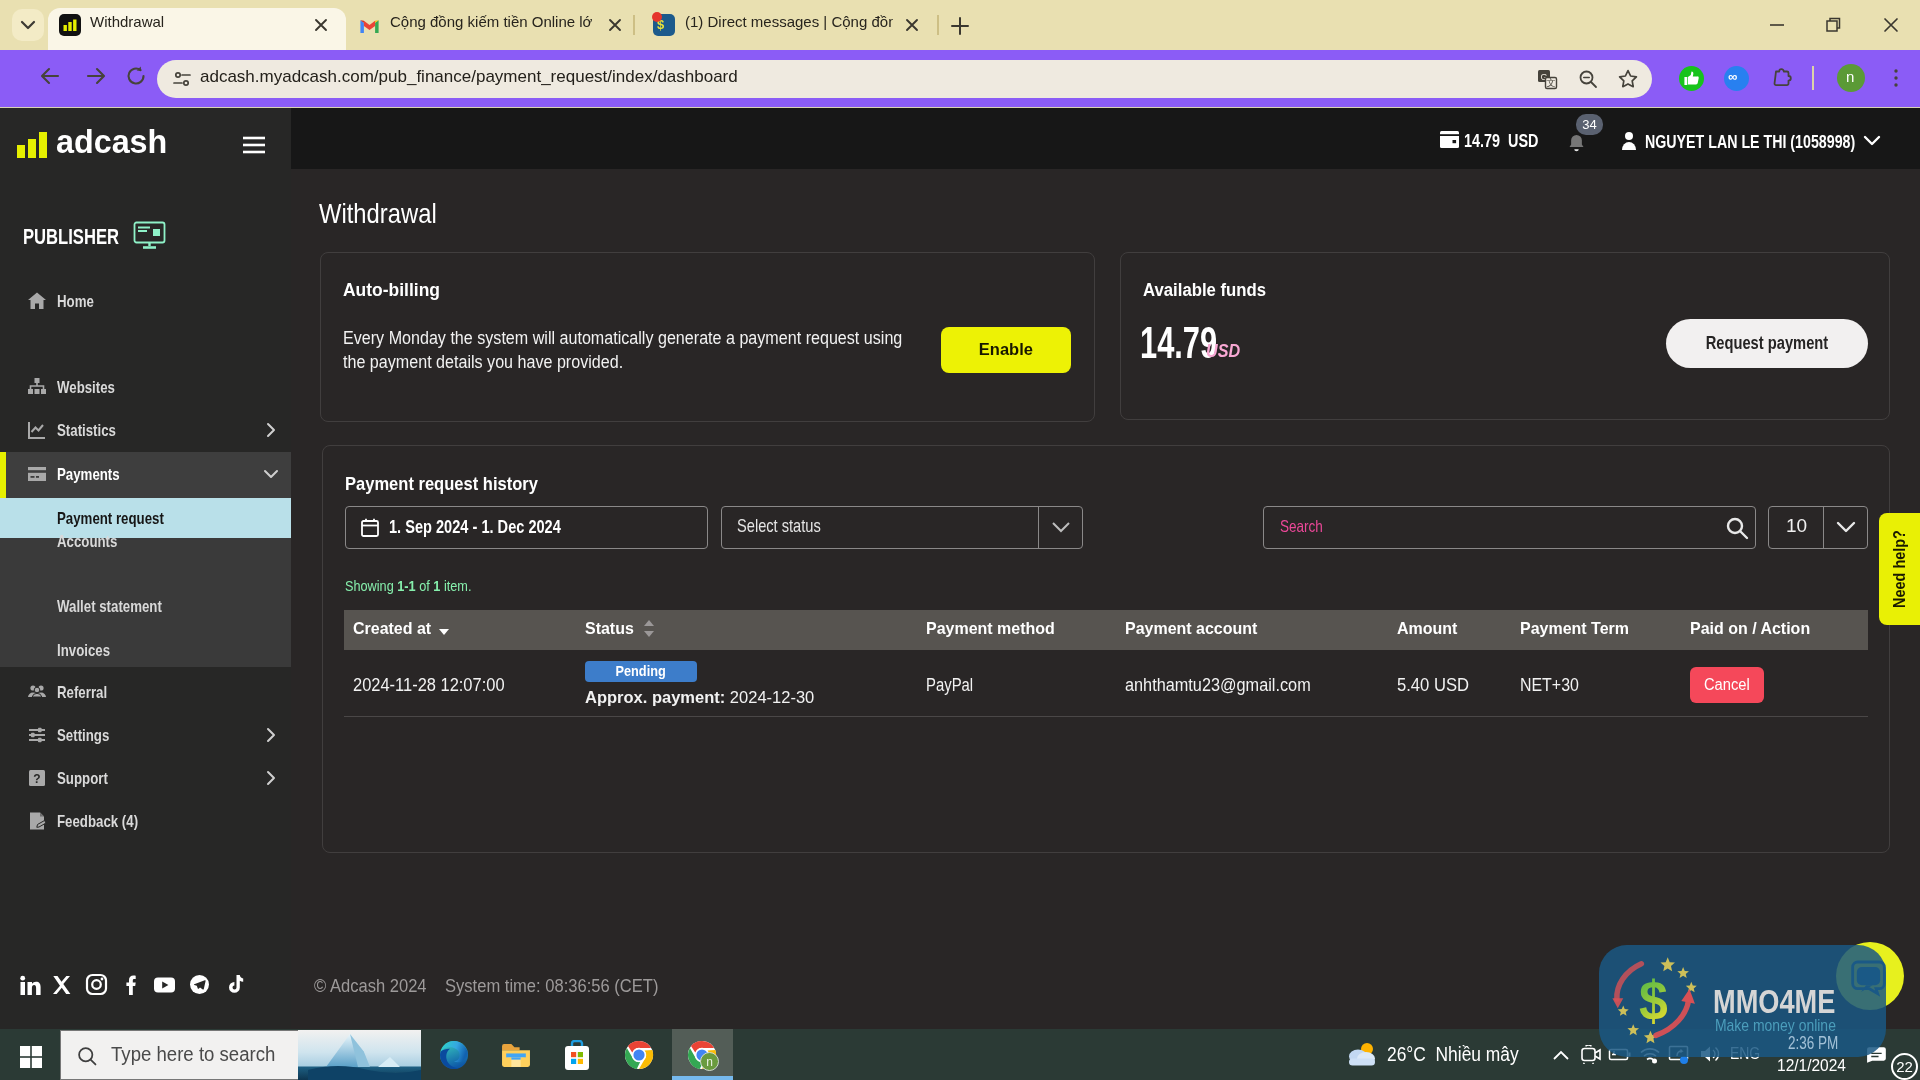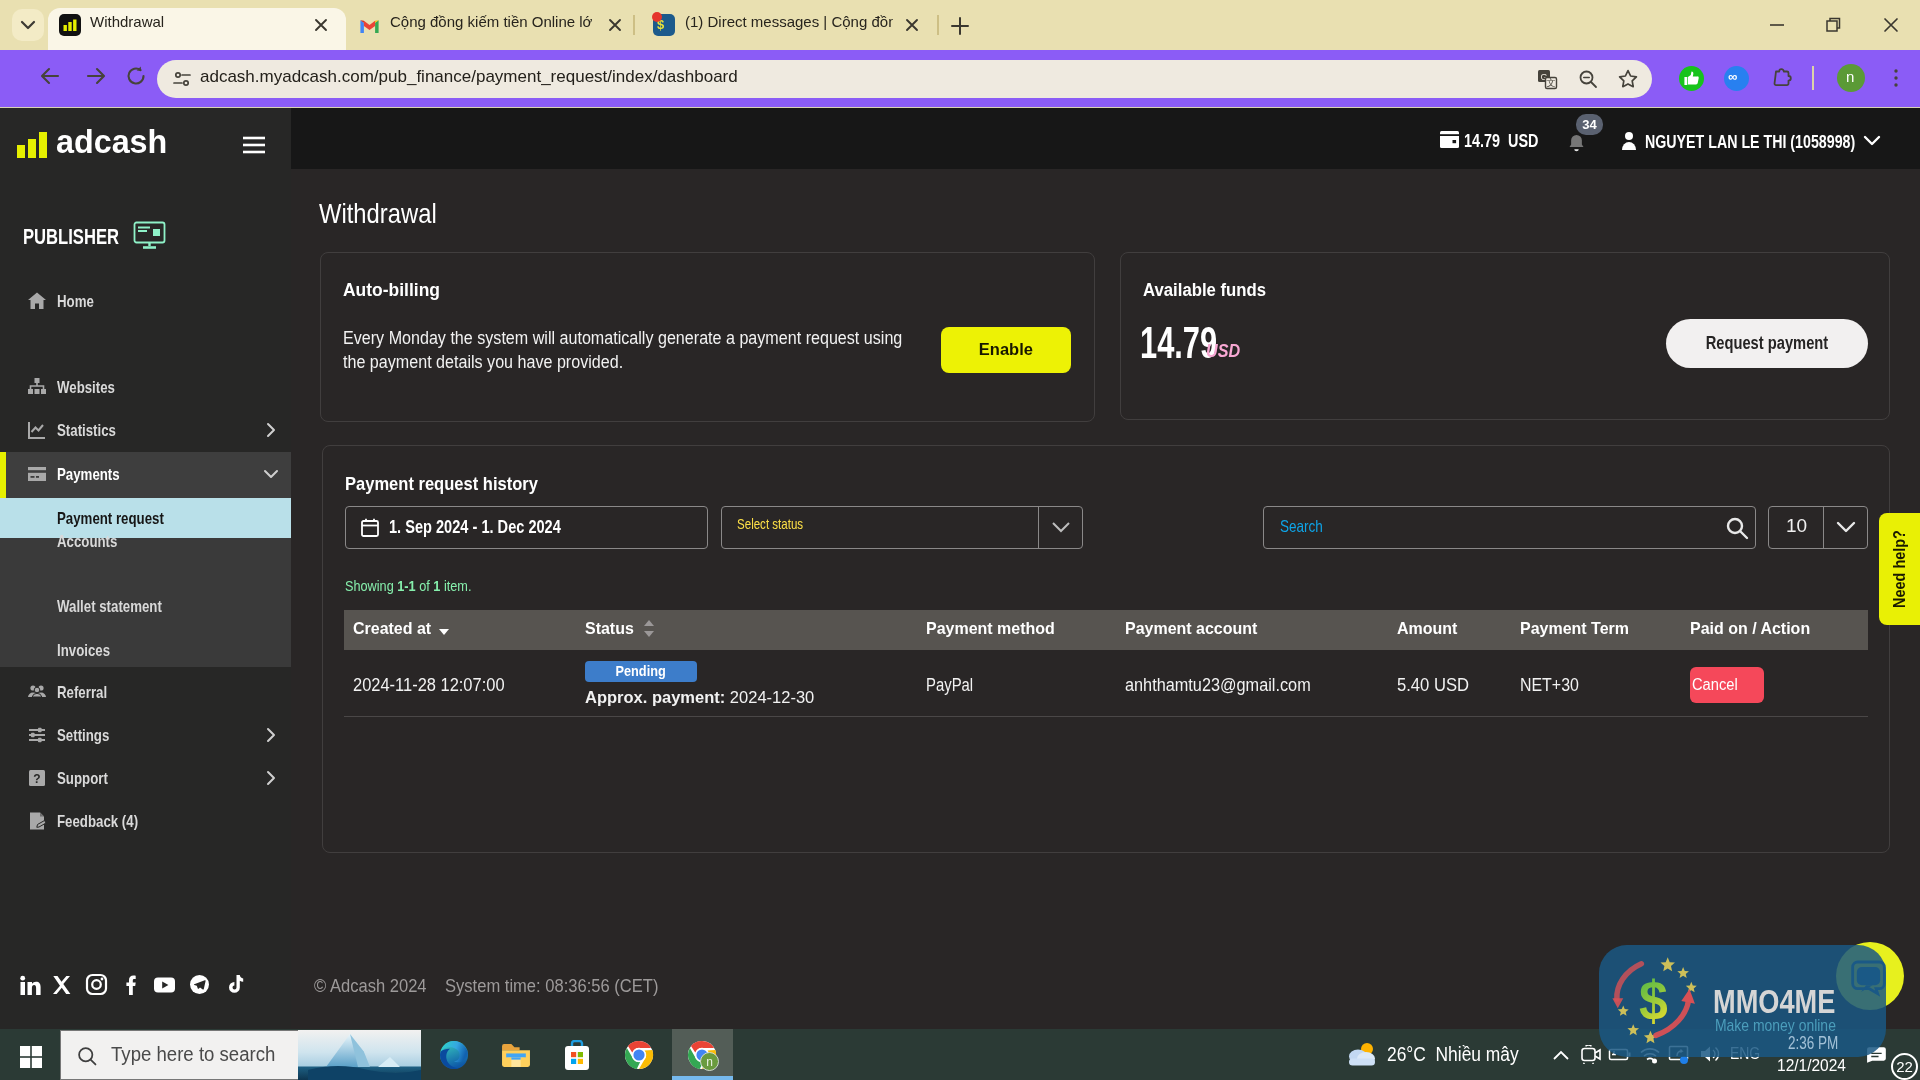--- a/index.html
+++ b/index.html
@@ -170,21 +170,21 @@
           <rect x="0" y="0" width="19" height="17" rx="1.5" fill="#fff"></rect>
           <rect x="0" y="3.2" width="19" height="1.8" fill="#171717"></rect>
           <rect x="12.5" y="9" width="3.6" height="3.2" fill="#171717"></rect>
         </svg>
       <div class="abs" style="left:1173px;top:23px;font-weight:bold;font-size:18px;color:#fff;"><span class="sx" style="--s:0.80">14.79&nbsp;&nbsp;USD</span></div>
 
       <svg class="abs" style="left:1277px;top:26px" width="17" height="19" viewBox="0 0 19 21">
           <path d="M9.5 1 a6 6 0 0 1 6 6 v4.5 l1.8 3 H1.7 l1.8-3 V7 a6 6 0 0 1 6-6 z" fill="#767676"></path>
           <path d="M7 17 a2.5 2.2 0 0 0 5 0 z" fill="#E8E8E8"></path>
         </svg>
-      <div class="abs" style="left:1285px;top:6px;width:27px;height:21px;border-radius:10px;background:#5A6170;color:#fff;font-size:13px;font-weight:bold;text-align:center;line-height:21px;">34</div>
+      <div class="abs" style="left:1285px;top:6px;width:27px;height:21px;border-radius:10px;background:#5A6170;color:#fff;font-size:13px;font-weight:normal;text-align:center;line-height:21px;">34</div>
 
       <svg class="abs" style="left:1329px;top:23px" width="18" height="19" viewBox="0 0 18 19">
           <circle cx="9" cy="5" r="4" fill="#fff"></circle>
           <path d="M2 19 a7 8 0 0 1 14 0 z" fill="#fff"></path>
         </svg>
       <div class="abs" style="left:1354px;top:24px;font-weight:bold;font-size:18px;color:#fff;"><span class="sx" style="--s:0.79">NGUYET LAN LE THI (1058998)</span></div>
       <svg class="abs" style="left:1571px;top:26px" width="20" height="14" viewBox="0 0 20 14">
           <path d="M3 3 L10 10 L17 3" stroke="#fff" stroke-width="2.4" fill="none" stroke-linecap="round" stroke-linejoin="round"></path>
         </svg>
     </div>
@@ -363,27 +363,27 @@
       <div class="abs" style="left:345px;top:398px;width:363px;height:43px;border:1px solid #8A8888;border-radius:4px;"></div>
       <svg class="abs" style="left:361px;top:410px" width="18" height="19" viewBox="0 0 18 19">
           <rect x="1" y="3" width="16" height="15" rx="1.5" fill="none" stroke="#fff" stroke-width="1.8"></rect>
           <path d="M1 7.5 H17" stroke="#fff" stroke-width="1.8"></path>
           <path d="M5 0.8 V4 M13 0.8 V4" stroke="#fff" stroke-width="1.8"></path>
         </svg>
       <div class="abs" style="left:389px;top:409px;color:#fff;font-weight:bold;font-size:18px;"><span class="sx" style="--s:0.81">1. Sep 2024 - 1. Dec 2024</span></div>
 
       <div class="abs" style="left:721px;top:398px;width:362px;height:43px;border:1px solid #8A8888;border-radius:4px;"></div>
       <div class="abs" style="left:1038px;top:398px;width:1px;height:43px;background:#8A8888;"></div>
-      <div class="abs" style="left:737px;top:407px;color:#fde047;font-size:15px;"><span class="sx" style="--s:0.77">Select status</span></div>
+      <div class="abs" style="left:737px;top:407px;color:#e5e5e5;font-size:19px;"><span class="sx" style="--s:0.77">Select status</span></div>
       <svg class="abs" style="left:1050px;top:413px" width="22" height="14" viewBox="0 0 22 14">
           <path d="M3 2 L11 10 L19 2" stroke="#BDBDBD" stroke-width="2" fill="none"></path>
         </svg>
 
       <div class="abs" style="left:1263px;top:398px;width:493px;height:43px;border:1px solid #8A8888;border-radius:4px;"></div>
-      <div class="abs" style="left:1280px;top:409px;color:#0ea5e9;font-size:16.5px;"><span class="sx" style="--s:0.82">Search</span></div>
+      <div class="abs" style="left:1280px;top:409px;color:#ec4899;font-size:16.5px;"><span class="sx" style="--s:0.82">Search</span></div>
       <svg class="abs" style="left:1724px;top:407px" width="26" height="26" viewBox="0 0 26 26">
           <circle cx="11" cy="11" r="7" fill="none" stroke="#E8E8E8" stroke-width="2.4"></circle>
           <path d="M16.5 16.5 L23 23" stroke="#E8E8E8" stroke-width="2.4" stroke-linecap="round"></path>
         </svg>
 
       <div class="abs" style="left:1768px;top:398px;width:100px;height:43px;border:1px solid #8A8888;border-radius:4px;"></div>
       <div class="abs" style="left:1823px;top:398px;width:1px;height:43px;background:#8A8888;"></div>
       <div class="abs" style="left:1786px;top:407px;color:#F0F0F0;font-size:19px;">10</div>
       <svg class="abs" style="left:1836px;top:413px" width="20" height="14" viewBox="0 0 20 14">
           <path d="M2 2 L10 10 L18 2" stroke="#E8E8E8" stroke-width="2.4" fill="none" stroke-linecap="round" stroke-linejoin="round"></path>
@@ -412,21 +412,21 @@
       <div class="abs" style="left:1520px;top:511px;color:#fff;font-weight:bold;font-size:17px;"><span class="sx" style="--s:0.94">Payment Term</span></div>
       <div class="abs" style="left:1690px;top:511px;color:#fff;font-weight:bold;font-size:17px;"><span class="sx" style="--s:0.94">Paid on / Action</span></div>
 
       <div class="abs" style="left:353px;top:567px;color:#F2F2F2;font-size:17.5px;"><span class="sx" style="--s:0.94">2024-11-28 12:07:00</span></div>
       <div class="abs" style="left:585px;top:553px;width:112px;height:21px;background:#3D7DCA;border-radius:4px;color:#fff;font-weight:bold;font-size:14px;text-align:center;line-height:21px;"><span class="sxc" style="--s:0.91">Pending</span></div>
       <div class="abs" style="left:585px;top:580px;color:#F2F2F2;font-size:16.5px;"><span class="sx" style="--s:1.0"><b>Approx. payment:</b> 2024-12-30</span></div>
       <div class="abs" style="left:926px;top:567px;color:#F2F2F2;font-size:17.5px;"><span class="sx" style="--s:0.85">PayPal</span></div>
       <div class="abs" style="left:1125px;top:567px;color:#F2F2F2;font-size:17.5px;"><span class="sx" style="--s:0.93">anhthamtu23@gmail.com</span></div>
       <div class="abs" style="left:1397px;top:567px;color:#F2F2F2;font-size:17.5px;"><span class="sx" style="--s:0.95">5.40 USD</span></div>
       <div class="abs" style="left:1520px;top:567px;color:#F2F2F2;font-size:17.5px;"><span class="sx" style="--s:0.91">NET+30</span></div>
-      <div class="abs" style="left:1690px;top:559px;width:74px;height:36px;background:#F5485A;border-radius:6px;color:#fff;font-size:16px;line-height:36px;"><span class="sxc" style="--s:0.92">Cancel</span></div>
+      <div class="abs" style="left:1690px;top:559px;width:74px;height:36px;background:#F5485A;border-radius:6px;color:#fff;font-size:16px;text-align:center;line-height:36px;"><span class="sxc" style="--s:0.92">Cancel</span></div>
       <div class="abs" style="left:344px;top:608px;width:1524px;height:1px;background:#4A4747;"></div>
     </div>
   </div>
 
   <div id="taskbar">
 
     <svg class="abs" style="left:20px;top:17px" width="22" height="22" viewBox="0 0 22 22">
         <g fill="#fff">
           <rect x="0" y="0" width="10.2" height="10.2"></rect>
           <rect x="11.8" y="0" width="10.2" height="10.2"></rect>

